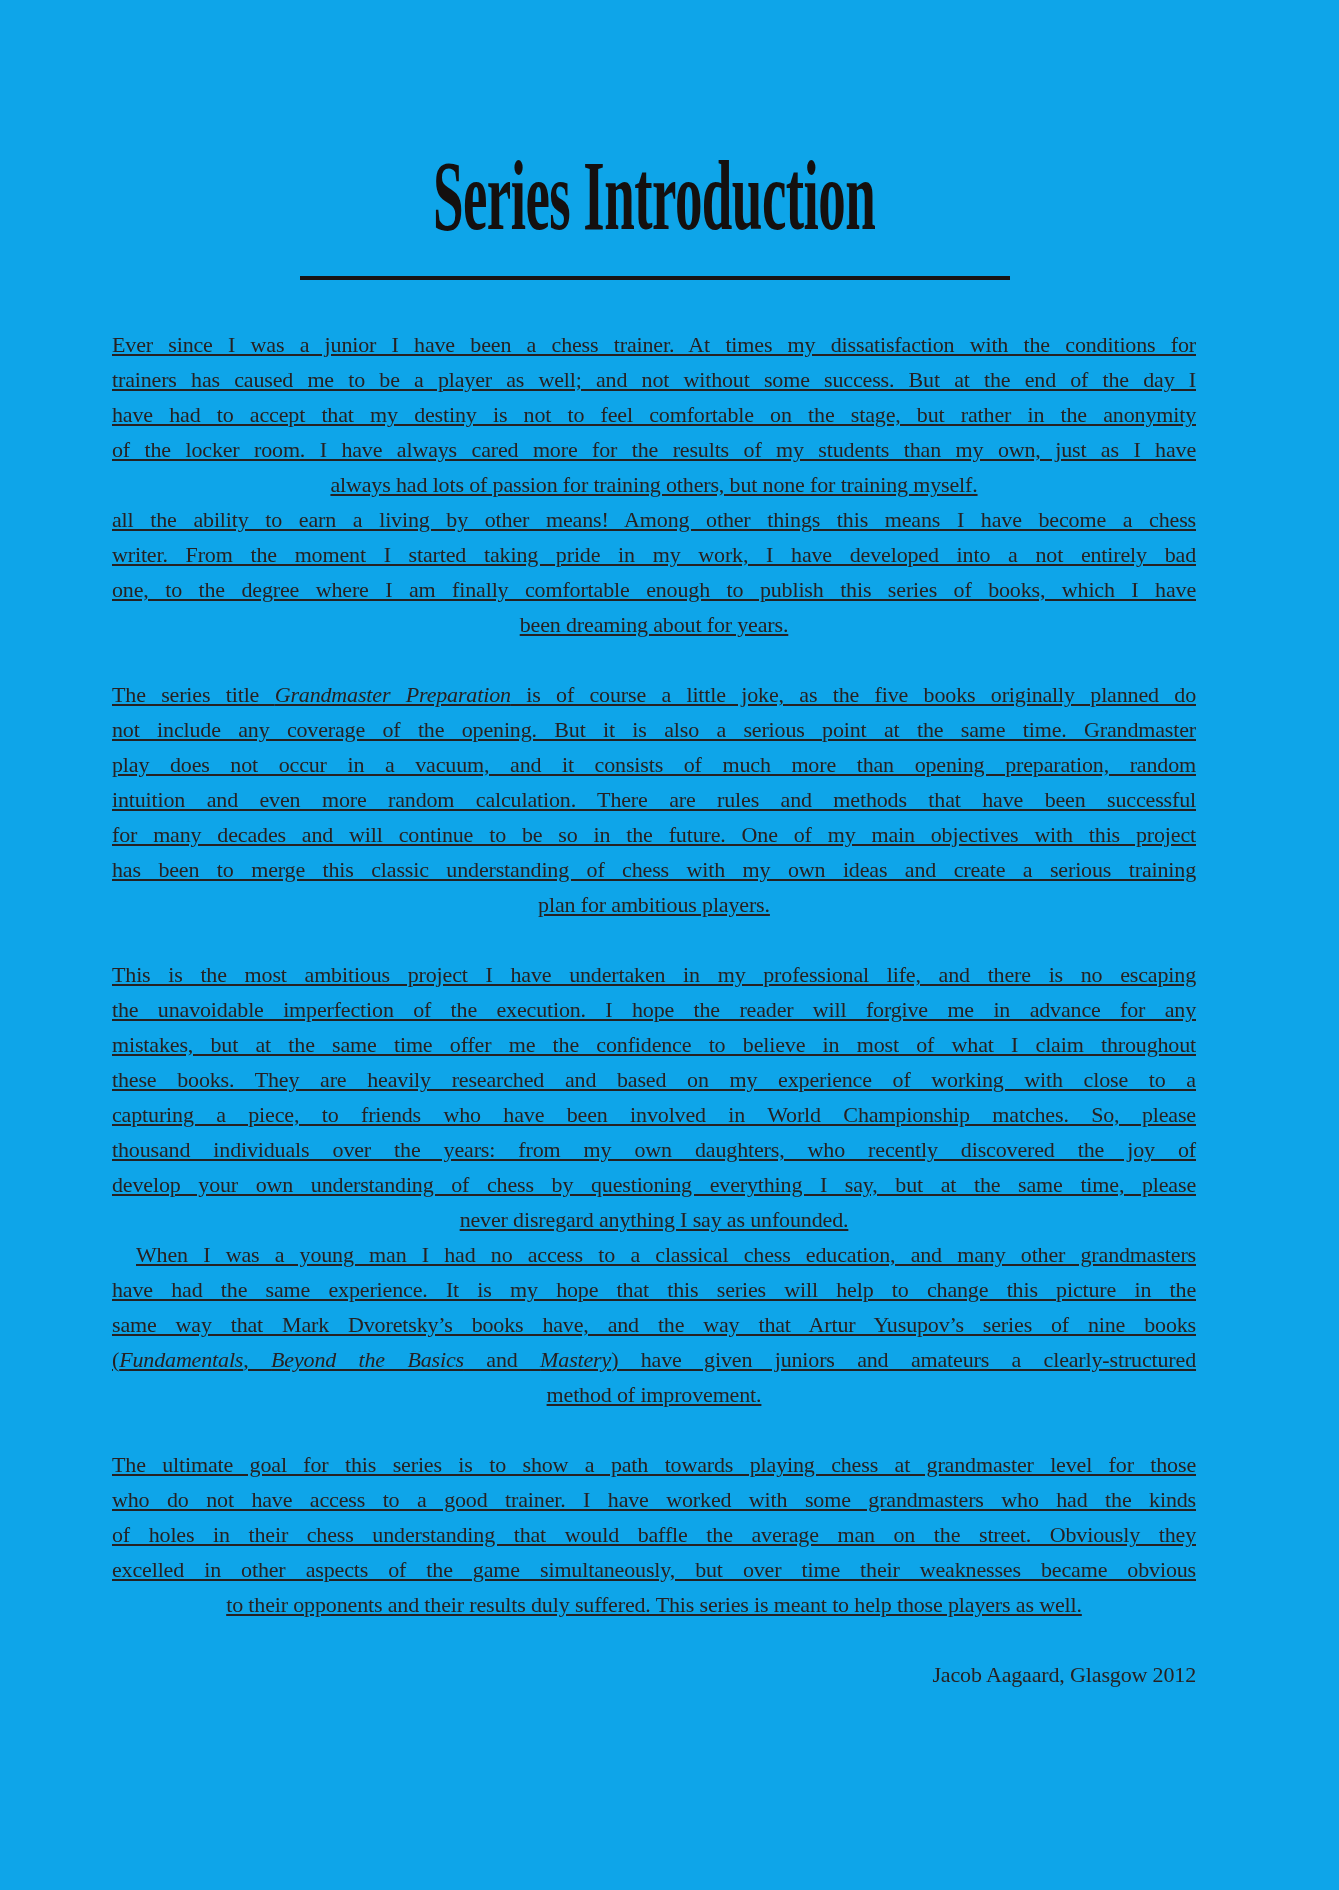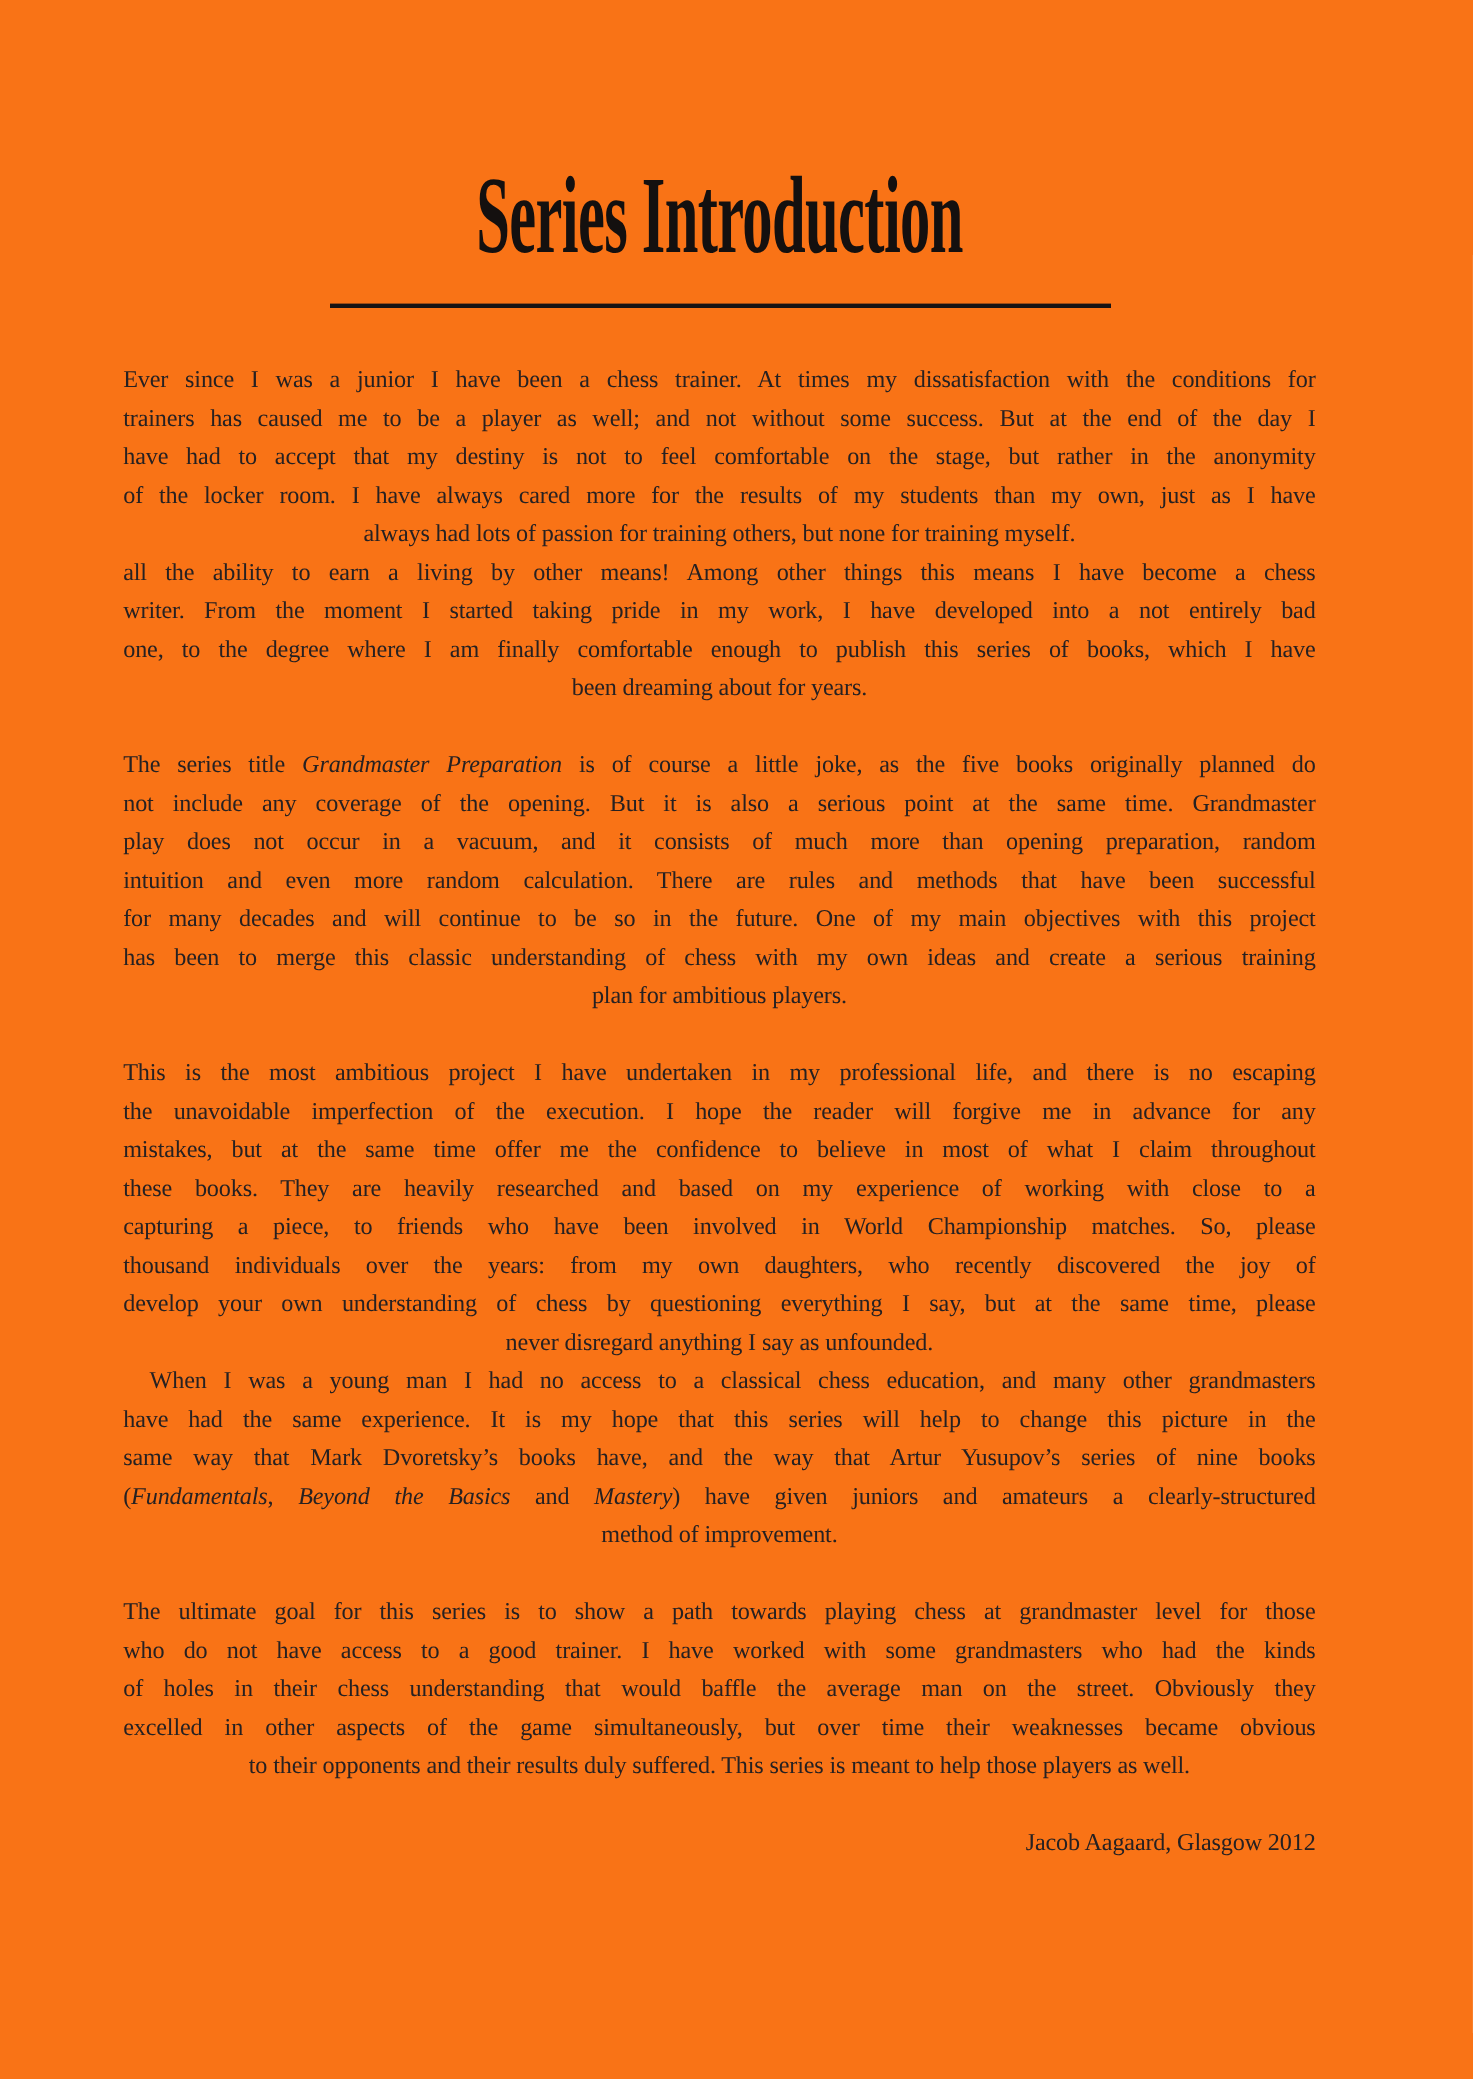--- a/index.html
+++ b/index.html
@@ -1,20 +1,20 @@
 <!DOCTYPE html>
 <html style="--text-color: #262122; --title-color: #14100f; --rule-color: #171314;"><head>
 <meta charset="utf-8">
 <style>
   html, body { margin: 0; padding: 0; background: #ffffff; }
   .page {
     position: relative;
     width: 1339px;
     height: 1890px;
-    background: #f97316;
+    background: #0ea5e9;
     overflow: hidden;
     font-family: "Liberation Serif", "DejaVu Serif", serif;
   }
   .title {
     position: absolute;
     top: 148px;
     left: 112px;
     width: 1084px;
     margin: 0;
     text-align: center;
@@ -41,21 +41,21 @@
   .body {
     position: absolute;
     top: 327px;
     left: 112px;
     width: 1084px;
     font-size: 22px;
     line-height: 35px;
     letter-spacing: -0.15px;
     color: var(--text-color, #262122);
   }
-  .para { margin: 0; }
+  .para { margin: 0; text-decoration: underline; }
   .space-before { margin-top: 35px; }
   .line {
     text-align: justify;
     text-align-last: justify;
   }
   .line.lastline {
     text-align: center;
     text-align-last: auto;
   }
   .line.indent { text-indent: 24px; }

